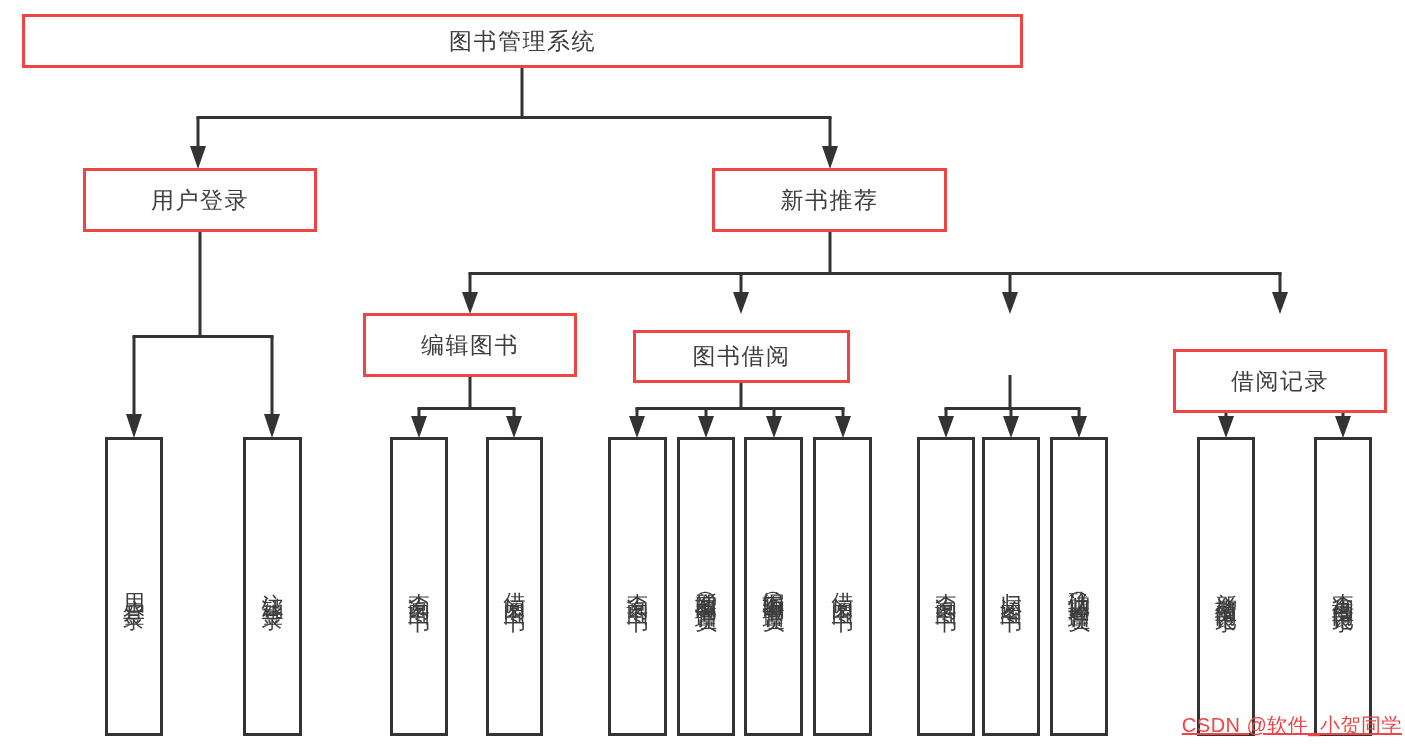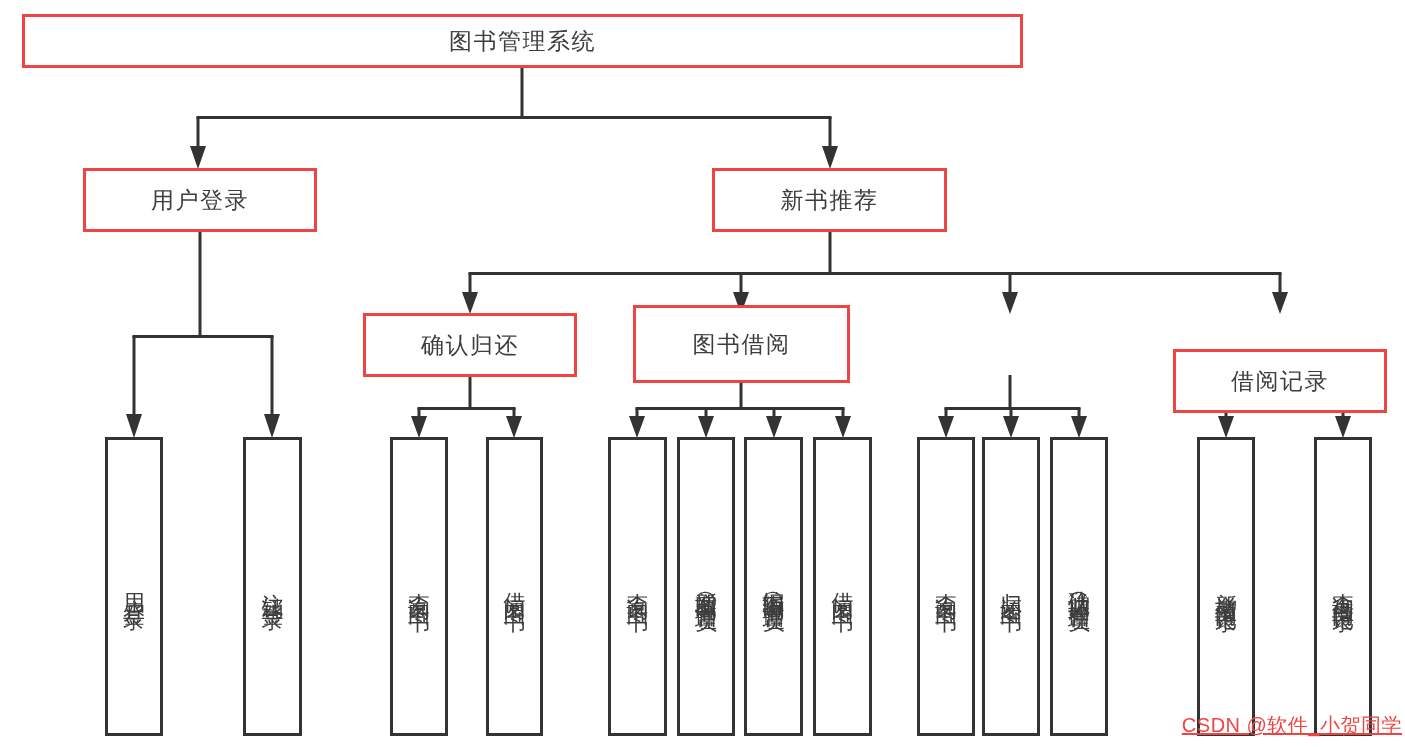--- a/index.html
+++ b/index.html
@@ -133,22 +133,22 @@
     <polygon points="1218,416 1234,416 1226,438"></polygon>
     <line x1="1343" y1="408" x2="1343" y2="417"></line>
     <polygon points="1335,416 1351,416 1343,438"></polygon>
   </svg>
 
   <div class="node" style="left:22px; top:14px; width:1001px; height:54px;">图书管理系统</div>
 
   <div class="node" style="left:83px; top:168px; width:234px; height:64px;">用户登录</div>
   <div class="node" style="left:712px; top:168px; width:235px; height:64px;">新书推荐</div>
 
-  <div class="node" style="left:363px; top:313px; width:214px; height:64px;">确认归还</div>
-  <div class="node" style="left:633px; top:305px; width:217px; height:78px;">图书借阅</div>
+  <div class="node" style="left:363px; top:313px; width:214px; height:64px;">编辑图书</div>
+  <div class="node" style="left:633px; top:330px; width:217px; height:53px;">图书借阅</div>
   <div class="node" style="left:1173px; top:313px; width:214px; height:64px;margin-top:36px;">借阅记录</div>
 
   <div class="vnode" style="left:105px; width:58px;">用户登录</div>
   <div class="vnode" style="left:243px; width:59px;">注销登录</div>
 
   <div class="vnode" style="left:390px; width:58px;">查询图书</div>
   <div class="vnode" style="left:486px; width:57px;">借阅图书</div>
 
   <div class="vnode" style="left:608px; width:59px;">查询图书</div>
   <div class="vnode" style="left:677px; width:58px; letter-spacing:3px;">新增图书（管理员）</div>

